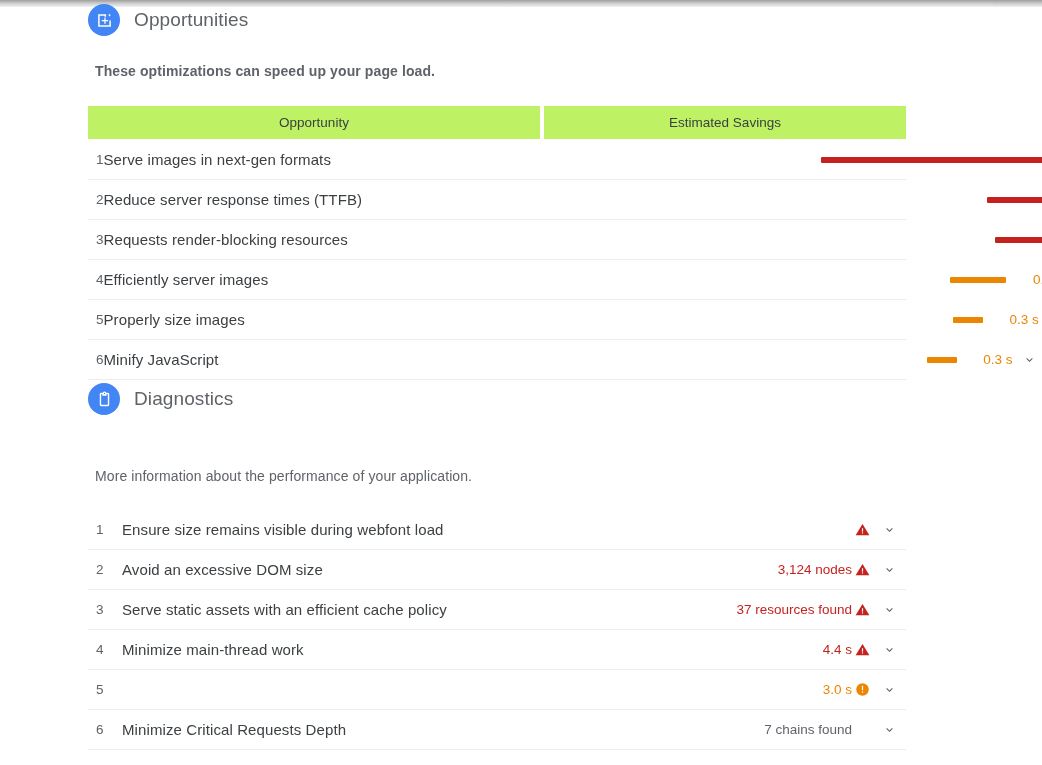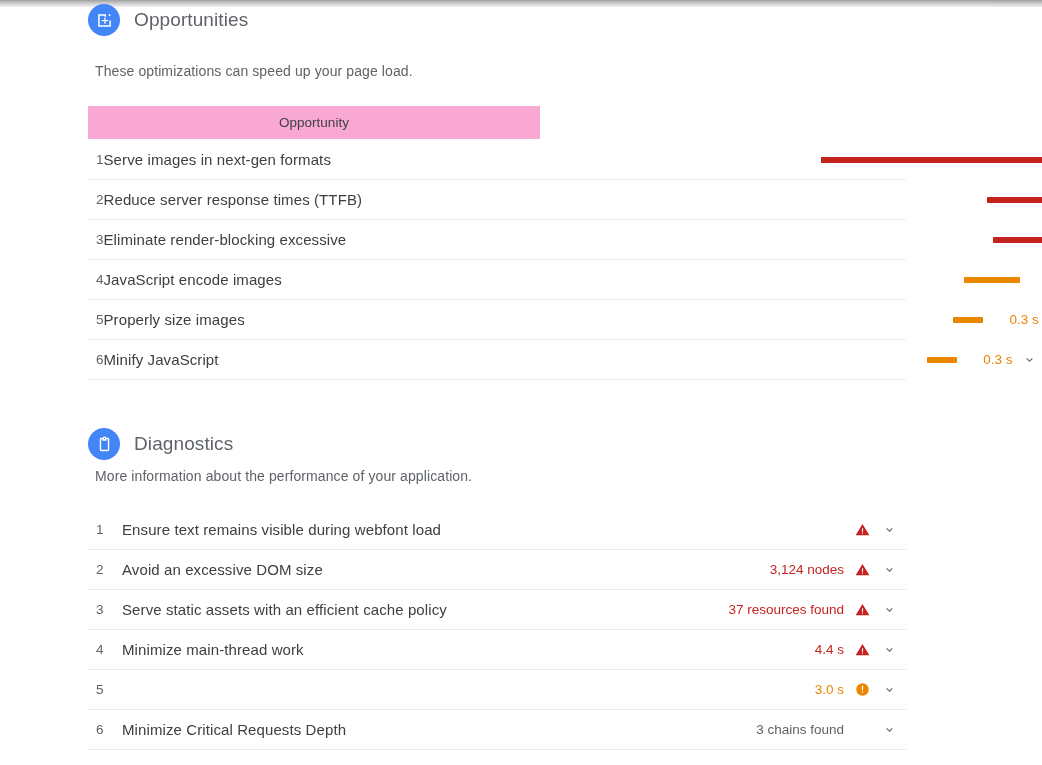--- a/index.html
+++ b/index.html
@@ -76,21 +76,21 @@
   .tbl {
     position: absolute;
     left: 88px;
     width: 818px;
   }
   .tbl-head {
     display: flex;
     height: 33px;
   }
   .th {
-    background: #f9a8d4;
+    background: #bef264;
     color: #3c4043;
     font-size: 13.5px;
     display: flex;
     align-items: center;
     justify-content: center;
     height: 33px;
   }
   .th-opp  { width: 452px; }
   .th-gap  { width: 4px; background: #ffffff; }
   .th-sav  { width: 362px; }
@@ -165,21 +165,20 @@
   .drow {
     display: flex;
     align-items: center;
     height: 39px;
     border-bottom: 1px solid #ececec;
   }
   .dvalue {
     font-size: 13.5px;
     white-space: nowrap;
     text-align: right;
-    margin-right: 8px;
   }
   .dvalue.red    { color: #c5221f; }
   .dvalue.orange { color: #ea8600; }
   .dvalue.gray   { color: #5f6368; }
   .dspacer { flex: 1 1 auto; }
   .badge {
     width: 20px;
     display: flex;
     align-items: center;
     justify-content: center;
@@ -199,26 +198,27 @@
     <div class="sec-icon">
       <svg width="19" height="19" viewBox="0 0 24 24" aria-hidden="true">
         <path d="M4 4h10v3.2h-1.9V5.9H5.9v12.2h12.2v-6.2H20V20H4z" fill="#ffffff"></path>
         <path d="M8.6 12.9h3.2v3.2h1.6v-3.2h3.2v-1.6h-3.2V8.1h-1.6v3.2H8.6z" fill="#ffffff"></path>
         <path d="M18.3 3l.62 1.58L20.5 5.2l-1.58.62L18.3 7.4l-.62-1.58L16.1 5.2l1.58-.62z" fill="#ffffff"></path>
       </svg>
     </div>
     <div class="sec-title">Opportunities</div>
   </div>
 
-  <div class="sec-desc" style="top:63px; left:95px;">These optimizations can speed up your page load.</div>
+  <div class="sec-desc" style="top:63px; left:95px;font-weight:bold;">These optimizations can speed up your page load.</div>
 
   <div class="tbl" style="top:106px;">
     <div class="tbl-head">
       <div class="th th-opp">Opportunity</div>
       <div class="th-gap"></div>
+      <div class="th th-sav">Estimated Savings</div>
     </div>
 
     <div id="opp-rows">
         <div class="row row-first">
           <div class="idx">1</div>
           <div class="title">Serve images in next-gen formats</div>
           <div class="right-cell">
             <div class="bar-track">
               <div class="bar red" style="width:248px;"></div>
             </div>
@@ -228,30 +228,30 @@
           <div class="idx">2</div>
           <div class="title">Reduce server response times (TTFB)</div>
           <div class="right-cell">
             <div class="bar-track">
               <div class="bar red" style="width:113px;"></div>
             </div>
           </div>
         </div>
         <div class="row">
           <div class="idx">3</div>
-          <div class="title">Eliminate render-blocking excessive</div>
+          <div class="title">Requests render-blocking resources</div>
           <div class="right-cell">
             <div class="bar-track">
               <div class="bar red" style="width:91px;"></div>
             </div>
           </div>
         </div>
         <div class="row">
           <div class="idx">4</div>
-          <div class="title">JavaScript encode images</div>
+          <div class="title">Efficiently server images</div>
           <div class="right-cell">
             <div class="bar-track">
               <div class="bar orange" style="width:56px;"></div>
             </div>
             <div class="savings orange">0.6 s</div>
           </div>
         </div>
         <div class="row">
           <div class="idx">5</div>
           <div class="title">Properly size images</div>
@@ -278,36 +278,36 @@
             <div class="chev">
               <svg width="13" height="13" viewBox="0 0 24 24" aria-hidden="true">
                 <path d="M7.4 9.2 12 13.8l4.6-4.6 1.4 1.4-6 6-6-6z" fill="#5f6368"></path>
               </svg>
             </div>
           </div>
         </div>
       </div>
   </div>
 
-  <div class="section-head" style="top:428px; left:88px;">
+  <div class="section-head" style="top:383px; left:88px;">
     <div class="sec-icon">
       <svg width="19" height="19" viewBox="0 0 24 24" aria-hidden="true">
         <path d="M16.2 3.6h-2.05a2.2 2.2 0 0 0-4.3 0H7.8c-.99 0-1.8.81-1.8 1.8v13.2c0 .99.81 1.8 1.8 1.8h8.4c.99 0 1.8-.81 1.8-1.8V5.4c0-.99-.81-1.8-1.8-1.8zm-4.2 0a.8.8 0 1 1 0 1.6.8.8 0 0 1 0-1.6zm4.2 15H7.8V5.4h1.5v1.9h5.4V5.4h1.5z" fill="#ffffff"></path>
       </svg>
     </div>
     <div class="sec-title">Diagnostics</div>
   </div>
 
   <div class="sec-desc" style="top:468px; left:95px;">More information about the performance of your application.</div>
 
   <div class="tbl" style="top:509px;">
     <div id="diag-rows">
         <div class="drow row-first">
           <div class="idx">1</div>
-          <div class="title">Ensure text remains visible during webfont load</div>
+          <div class="title">Ensure size remains visible during webfont load</div>
           <div class="dspacer"></div>
           <div class="dvalue red"></div>
           <div class="badge">
             <svg width="15" height="15" viewBox="0 0 24 24" aria-hidden="true">
               <path d="M12 3 23 21H1z" fill="#c5221f"></path>
               <rect x="11.05" y="10" width="1.9" height="5.4" fill="#ffffff"></rect>
               <rect x="11.05" y="16.6" width="1.9" height="1.9" fill="#ffffff"></rect>
             </svg>
           </div>
           <div class="chev">
@@ -384,21 +384,21 @@
           <div class="chev">
             <svg width="13" height="13" viewBox="0 0 24 24" aria-hidden="true">
               <path d="M7.4 9.2 12 13.8l4.6-4.6 1.4 1.4-6 6-6-6z" fill="#5f6368"></path>
             </svg>
           </div>
         </div>
         <div class="drow">
           <div class="idx">6</div>
           <div class="title">Minimize Critical Requests Depth</div>
           <div class="dspacer"></div>
-          <div class="dvalue gray">3 chains found</div>
+          <div class="dvalue gray">7 chains found</div>
           <div class="badge empty"></div>
           <div class="chev">
             <svg width="13" height="13" viewBox="0 0 24 24" aria-hidden="true">
               <path d="M7.4 9.2 12 13.8l4.6-4.6 1.4 1.4-6 6-6-6z" fill="#5f6368"></path>
             </svg>
           </div>
         </div>
       </div>
   </div>
 

